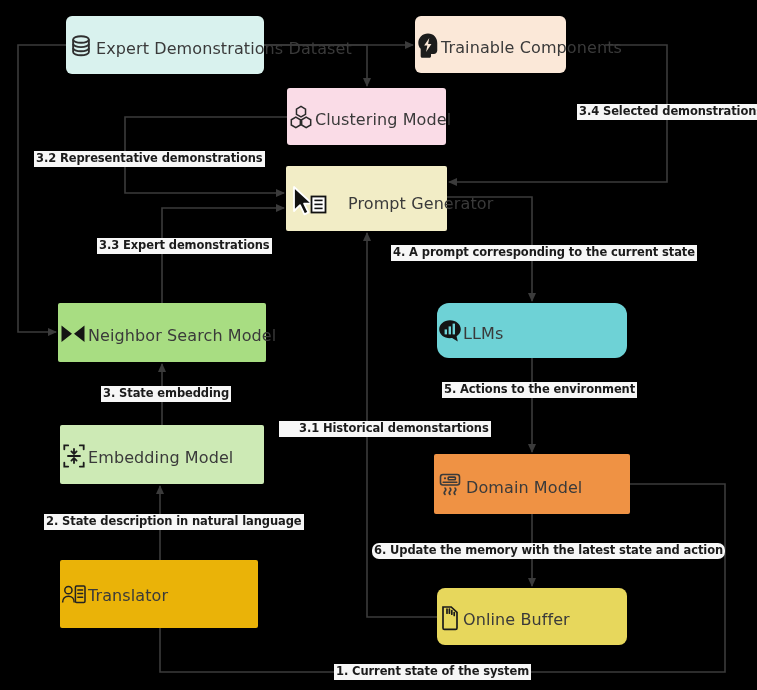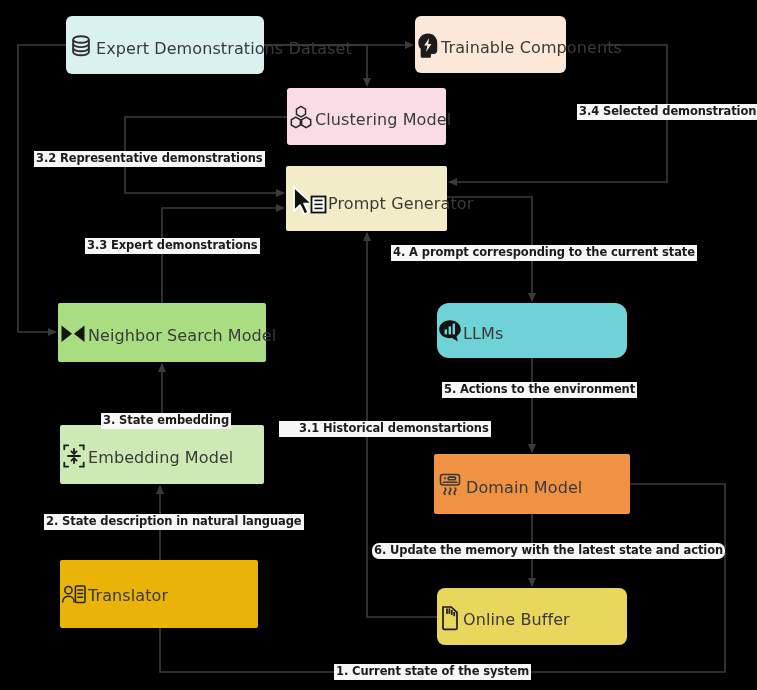--- a/index.html
+++ b/index.html
@@ -125,21 +125,21 @@
     <span class="ico">
       <svg width="28" height="28" viewBox="0 0 26 26" fill="none" stroke="#2a2a2a" stroke-width="1.4">
         <polygon points="13,2.2 17.2,4.7 17.2,9.6 13,12.0 8.8,9.6 8.8,4.7"></polygon>
         <polygon points="8.2,12.2 12.4,14.6 12.4,19.5 8.2,22.0 4.0,19.5 4.0,14.6"></polygon>
         <polygon points="17.8,12.2 22.0,14.6 22.0,19.5 17.8,22.0 13.6,19.5 13.6,14.6"></polygon>
       </svg>
     </span>
     <span class="lbl">Clustering Model</span>
   </div>
 
-  <div class="node" style="left:286px; top:166px; width:161px; height:65px; background:#f2edc6; border-radius:2px; padding-top:8px;">
+  <div class="node" style="left:286px; top:166px; width:161px; height:65px; background:#f2edc6; border-radius:2px; padding-top:8px;gap:20px;">
     <span class="ico" style="height:34px;">
       <svg width="42" height="34" viewBox="0 0 42 34">
         <path d="M8,2 L8,26 L14,20.2 L18.4,29.4 L22.4,27.4 L18.1,18.6 L26,18.6 Z" fill="#111111" stroke="#ffffff" stroke-width="1.8" stroke-linejoin="round"></path>
         <rect x="25.5" y="11.5" width="14" height="16" fill="#ffffff" stroke="#111111" stroke-width="1.8"></rect>
         <line x1="28.4" y1="15.4" x2="36.6" y2="15.4" stroke="#111111" stroke-width="1.6"></line>
         <line x1="28.4" y1="19.4" x2="36.6" y2="19.4" stroke="#111111" stroke-width="1.6"></line>
         <line x1="28.4" y1="23.4" x2="36.6" y2="23.4" stroke="#111111" stroke-width="1.6"></line>
       </svg>
     </span>
     <span class="lbl" style="margin-top:2px;">Prompt Generator</span>
@@ -219,22 +219,22 @@
         <line x1="11.4" y1="5.0" x2="11.4" y2="9.2" stroke-linecap="round"></line>
         <line x1="13.8" y1="6.6" x2="13.8" y2="10.2" stroke-linecap="round"></line>
         <line x1="16.2" y1="8.6" x2="16.2" y2="11.4" stroke-linecap="round"></line>
       </svg>
     </span>
     <span class="lbl">Online Buffer</span>
   </div>
 
   <div class="edge-label" style="left:34px; top:139px;margin-top:12px;">3.2 Representative demonstrations</div>
   <div class="edge-label" style="left:577px; top:104px;">3.4 Selected demonstrations</div>
-  <div class="edge-label" style="left:85px; top:238px;">3.3 Expert demonstrations</div>
+  <div class="edge-label" style="left:97px; top:238px;">3.3 Expert demonstrations</div>
   <div class="edge-label" style="left:391px; top:245px;">4. A prompt corresponding to the current state</div>
-  <div class="edge-label" style="left:101px; top:386px;margin-top:27px;">3. State embedding</div>
+  <div class="edge-label" style="left:101px; top:386px;">3. State embedding</div>
   <div class="edge-label" style="left:442px; top:382px;">5. Actions to the environment</div>
   <div class="edge-label" style="left:279px; top:421px;padding-left:20px;">3.1 Historical demonstartions</div>
   <div class="edge-label" style="left:44px; top:514px;">2. State description in natural language</div>
   <div class="edge-label" style="left:372px; top:543px;border-radius:7px;">6. Update the memory with the latest state and action</div>
   <div class="edge-label" style="left:334px; top:664px;">1. Current state of the system</div>
 
 </div>
 
 </body></html>

